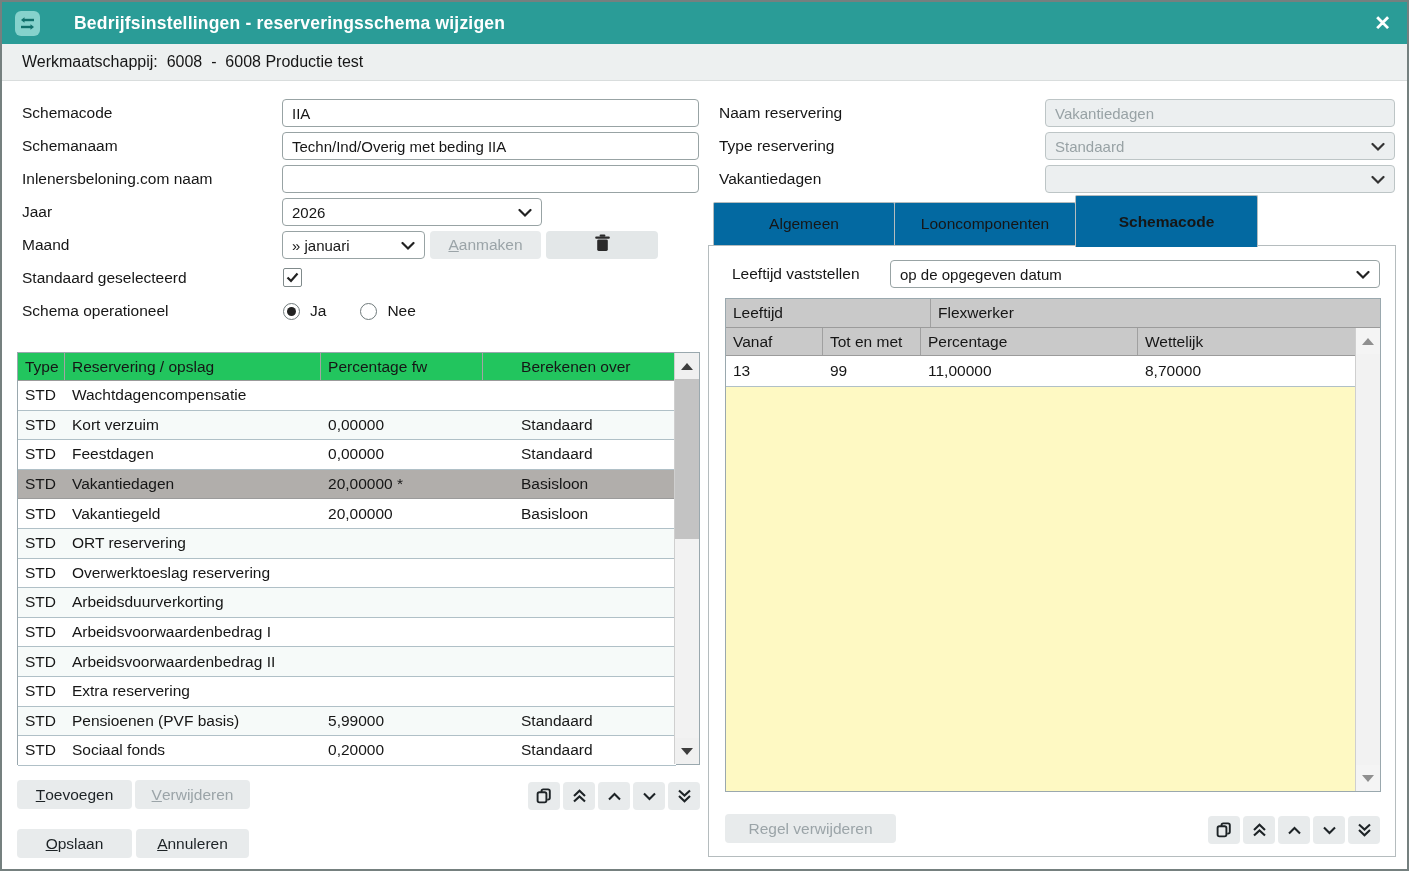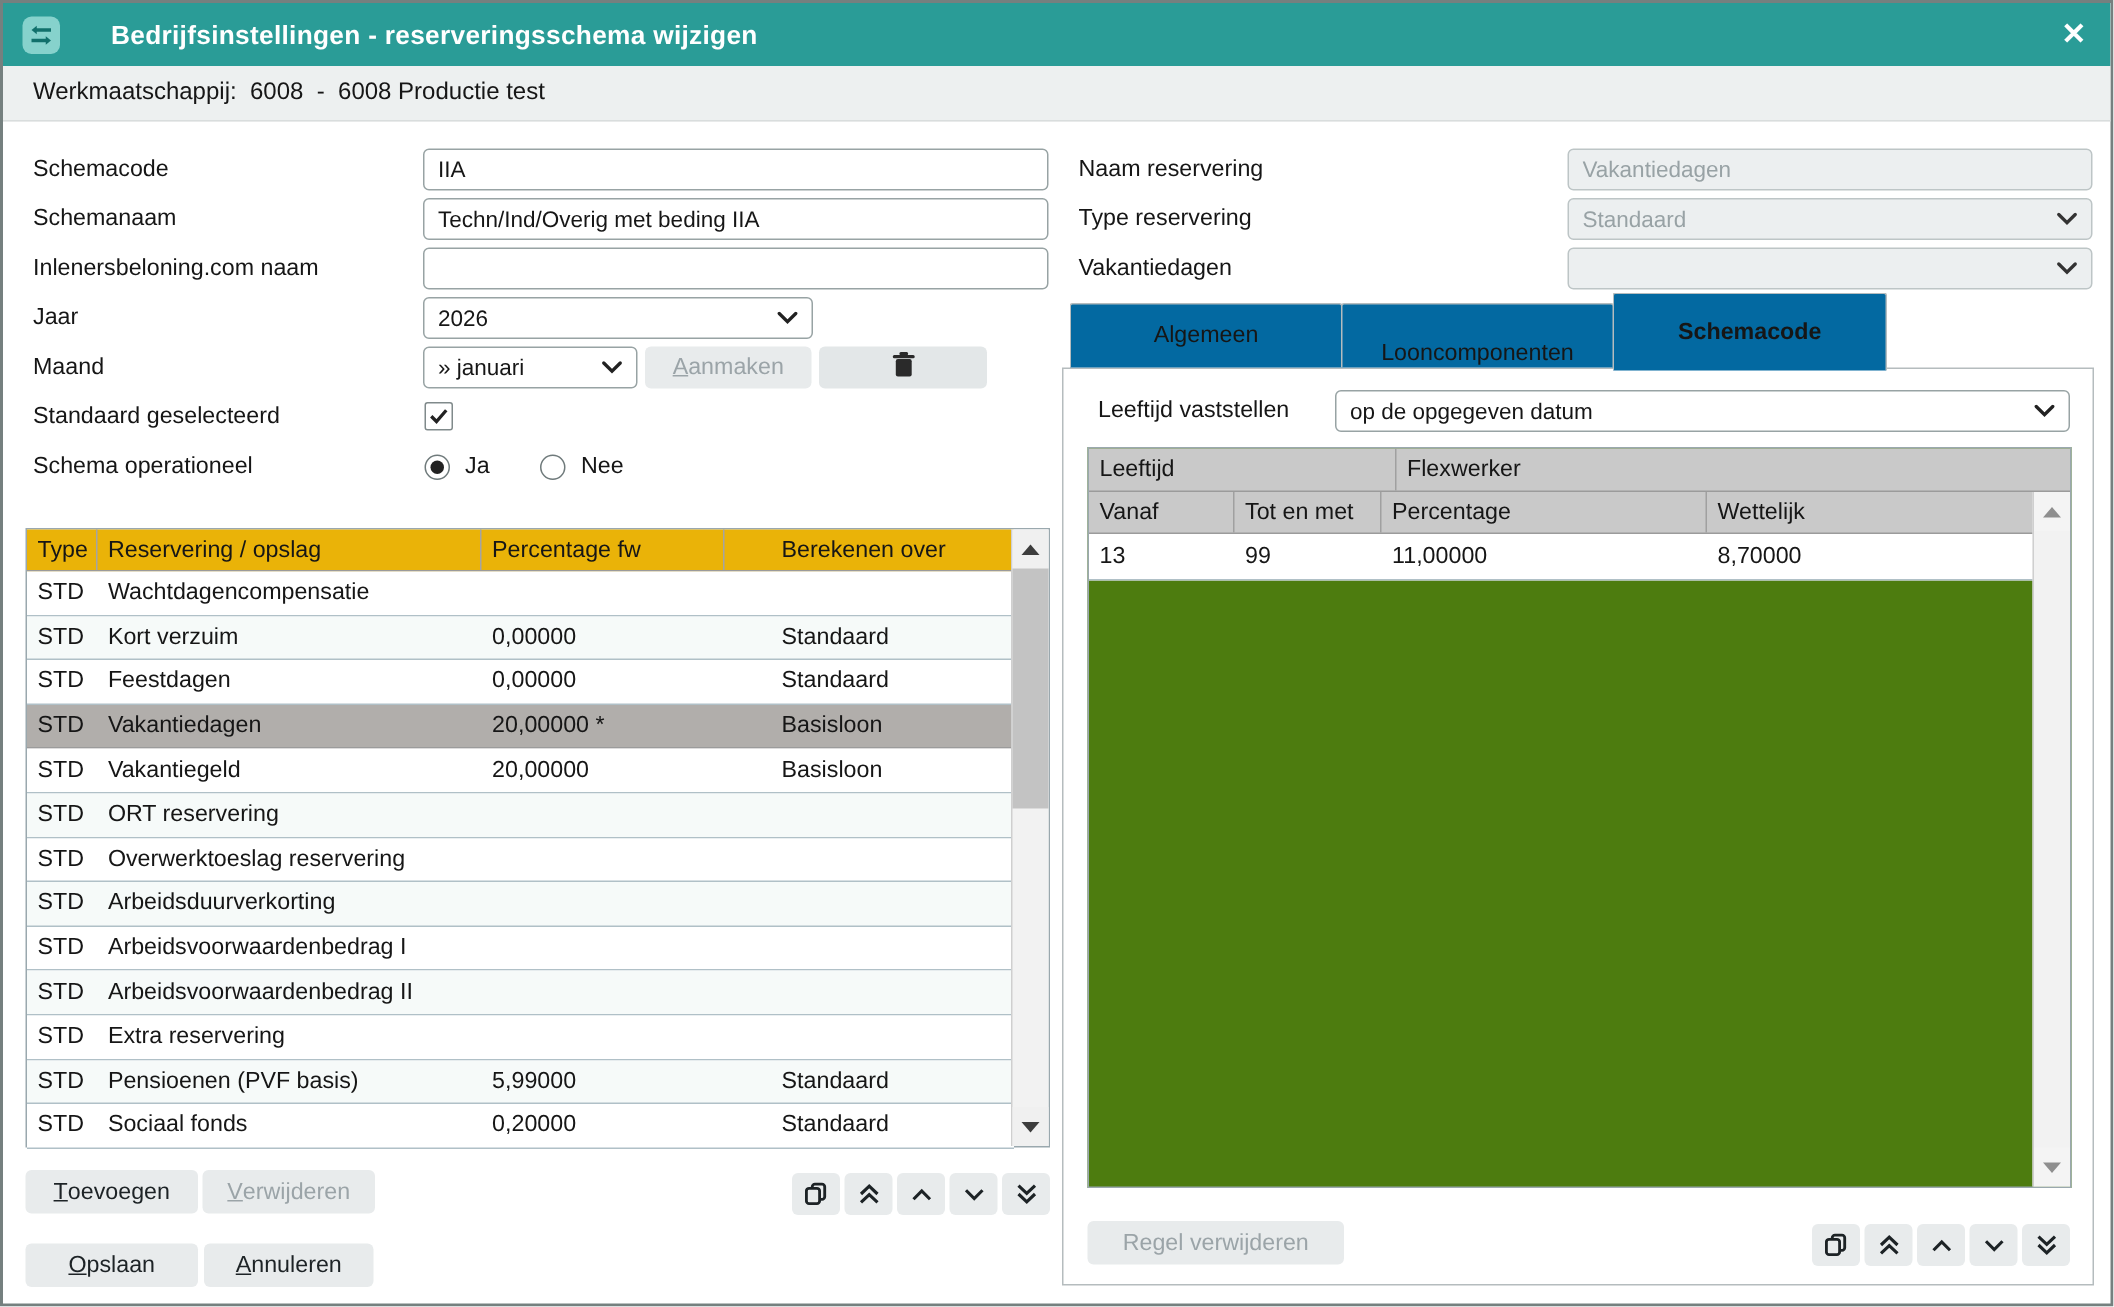--- a/index.html
+++ b/index.html
@@ -38,21 +38,21 @@
   .radio { width:17px; height:17px; border:1.5px solid #6f7a7b; border-radius:50%; background:#fff;
            display:inline-flex; align-items:center; justify-content:center; cursor:pointer; }
   .radio .dot { width:9px; height:9px; border-radius:50%; background:#222; }
   .radiorow { position:absolute; display:flex; align-items:center; gap:10px;
               font-size:15.5px; color:#161616; }
   .radiorow .gap { width:14px; }
 
   
   .ltable { position:absolute; left:15px; top:350px; width:683px; height:413px;
             border:1px solid #9aa8ae; background:#fff; }
-  .lhead { display:flex; height:28px; background:#eab308; border-bottom:1px solid #9b9b9b; }
+  .lhead { display:flex; height:28px; background:#22c55e; border-bottom:1px solid #9b9b9b; }
   .lhead .hc { font-size:15.5px; color:#161616; display:flex; align-items:center; padding-left:7px;
                border-right:1px solid #a4a4a4; }
   .trow { display:flex; height:29.6px; border-bottom:1px solid #b0c0c7; background:#fff; cursor:default; }
   .trow:nth-child(odd) { background:#f6faf9; }
   .trow.sel { background:#b1aeab; border-bottom-color:#9b9b9b; }
   .tc { font-size:15.5px; color:#161616; display:flex; align-items:center; padding-left:7px; overflow:hidden; }
   .c1 { width:49px; } .c2 { width:269px; } .c3 { width:170px; } .c4 { width:170px;margin-left:31px; }
   .lbody { width:658px; }
 
   
@@ -74,21 +74,21 @@
 
   
   .tab { position:absolute; background:#0369a1; border:1px solid #b5bcbe; border-bottom:none;
          border-radius:2px 2px 0 0; display:flex; align-items:center; justify-content:center;
          font-size:15.5px; color:#161616; cursor:pointer; }
   .tab.active { font-weight:bold; z-index:3; }
   .panel { position:absolute; left:706px; top:243px; width:688px; height:612px;
            border:1px solid #b5bcbe; background:#fff; }
 
   .rtable { position:absolute; left:723px; top:296px; width:656px; height:494px;
-            border:1px solid #9aa8ae; background:#4d7c0f; }
+            border:1px solid #9aa8ae; background:#fef9c3; }
   .rgroup { display:flex; height:29px; background:#c9c9c9; border-bottom:1px solid #9b9b9b; }
   .rgroup .gc { font-size:15.5px; color:#161616; display:flex; align-items:center; padding-left:7px;
                 border-right:1px solid #a0a0a0; }
   .g1 { width:205px; } .g2 { flex:1; border-right:none !important; }
   .rhead { display:flex; height:28px; background:#c9c9c9; border-bottom:1px solid #9b9b9b; width:631px; }
   .rhead .hc { font-size:15.5px; color:#161616; display:flex; align-items:center; padding-left:7px;
                border-right:1px solid #a0a0a0; }
   .r1 { width:97px; } .r2 { width:98px; } .r3 { width:217px; } .r4 { width:209px; border-right:none !important; }
   .rrow { display:flex; height:31px; border-bottom:1px solid #b0c0c7; background:#fff; width:631px; }
 </style>
@@ -340,21 +340,21 @@
       <svg width="14" height="9" viewBox="0 0 14 9">
           <path d="M1.5 1.5 L7 7 L12.5 1.5" stroke="#333" stroke-width="2.2" fill="none" stroke-linecap="round"></path>
         </svg>
     </span>
   </div>
 
   <div class="panel"></div>
   <div class="tab" style="left:711px; top:200px; width:182px; height:43px;">
     <span>Algemeen</span>
   </div>
-  <div class="tab" style="left:892px; top:200px; width:182px; height:43px;align-items:flex-end;">
+  <div class="tab" style="left:892px; top:200px; width:182px; height:43px;">
     <span>Looncomponenten</span>
   </div>
   <div class="tab active" style="left:1073px; top:193px; width:183px; height:52px;">
     <span>Schemacode</span>
   </div>
 
   <div class="flabel" style="left:730px; top:258px;">Leeftijd vaststellen</div>
   <div class="dsel" style="left:888px; top:258px; width:490px;">
     <span>op de opgegeven datum</span>
     <span class="chev">

